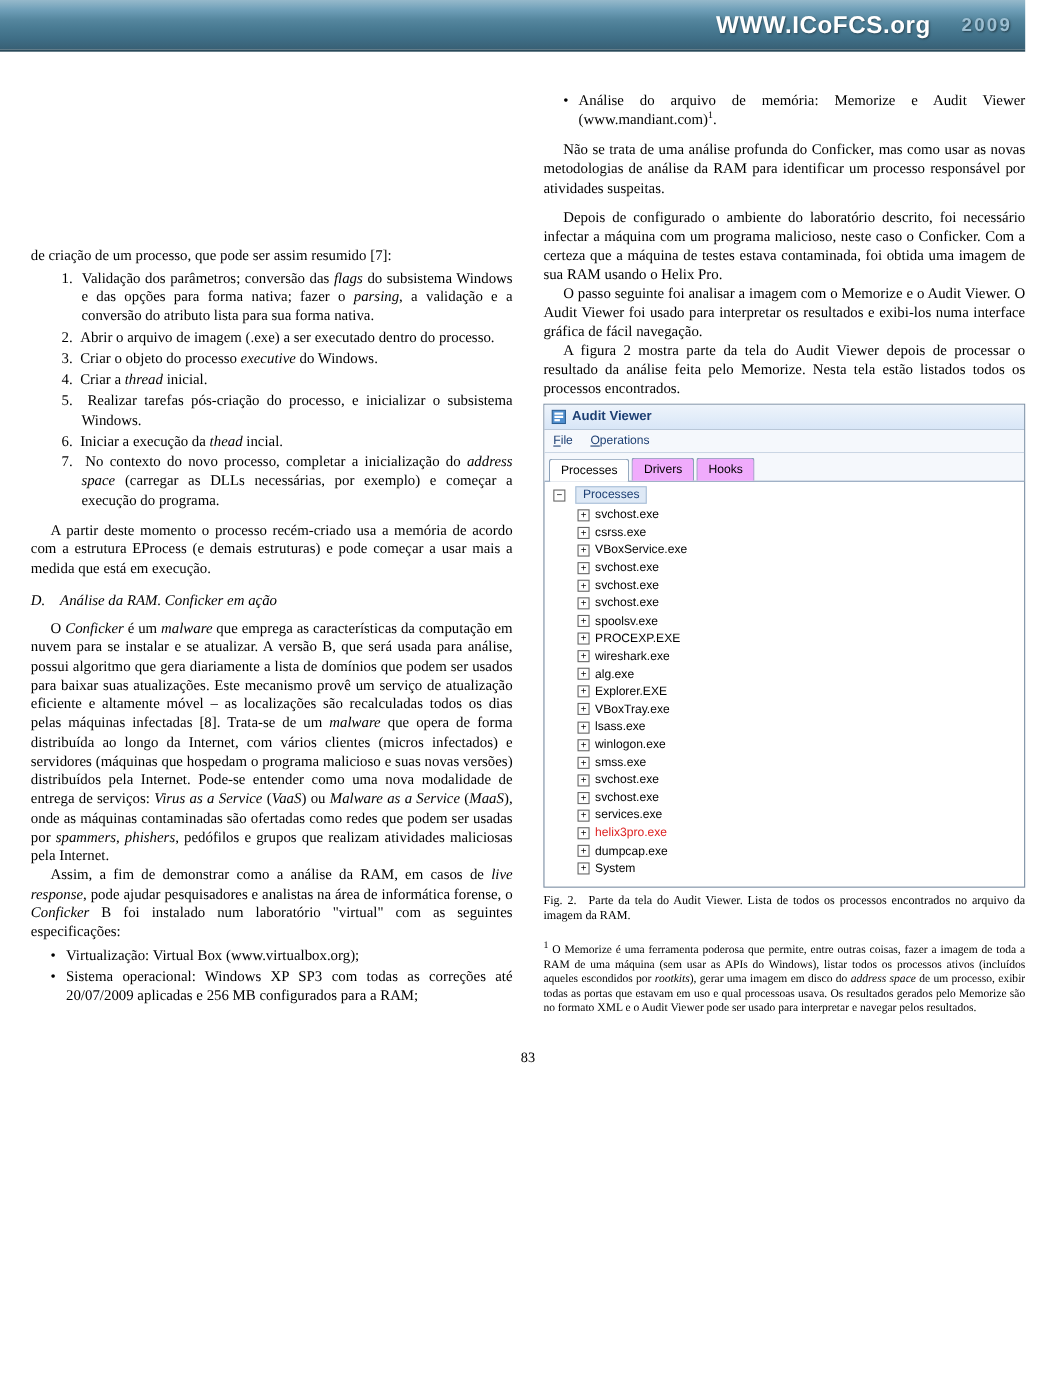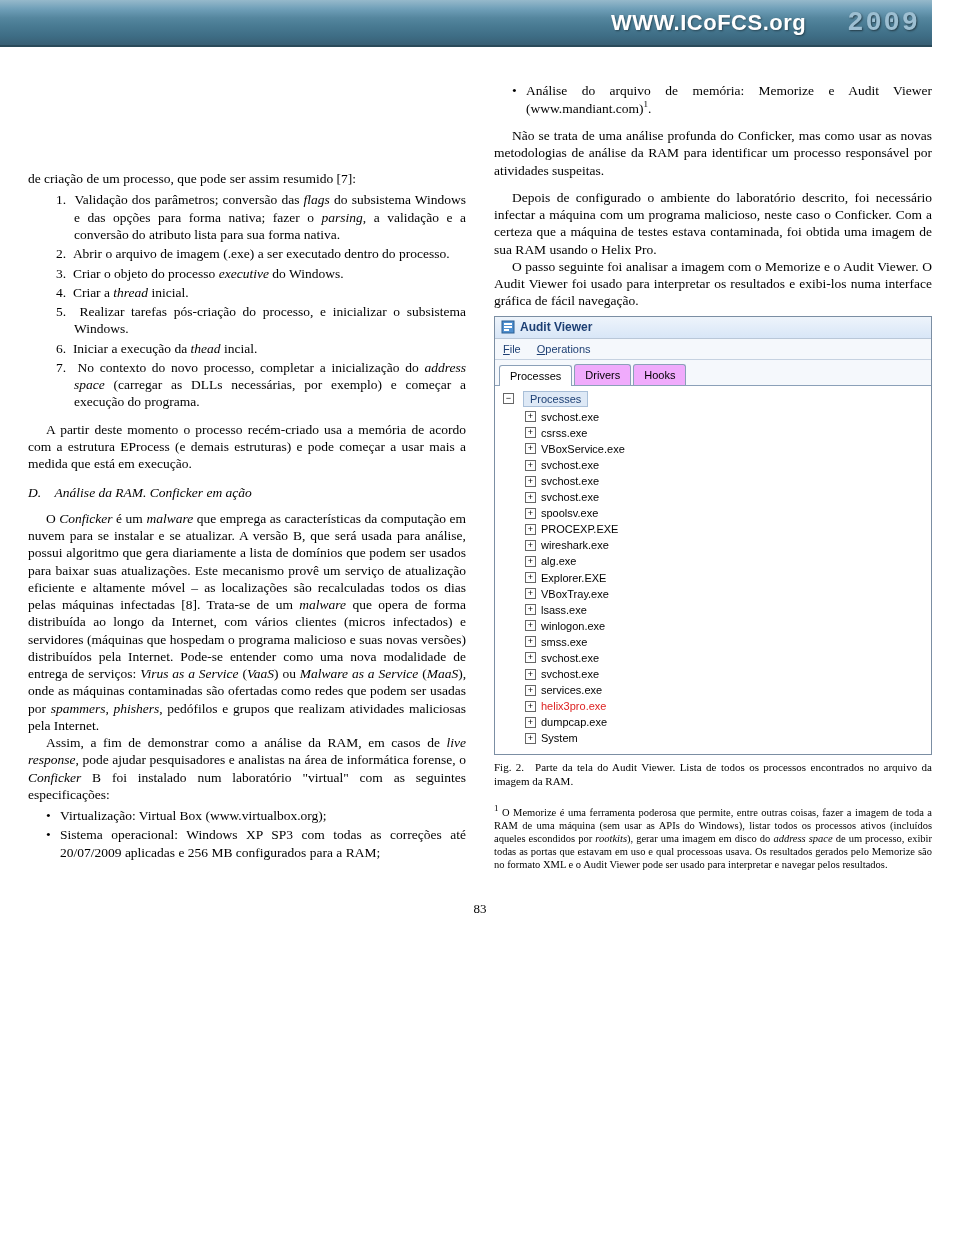--- a/index.html
+++ b/index.html
@@ -24,27 +24,26 @@
   .banner-url {
     font-family: Arial, sans-serif;
     font-size: 22px;
     font-weight: bold;
     color: #fff;
     letter-spacing: 0.5px;
     text-shadow: 1px 1px 2px rgba(0,0,0,0.4);
     margin-right: 28px;
   }
   .banner-year {
-    font-family: Liberation Mono, monospace;
-    font-size: 27px;
+    font-family: Liberation Sans, sans-serif;
+    font-size: 17px;
     font-weight: bold;
     color: #9dbfd2;
     letter-spacing: 2px;
     text-shadow: 1px 1px 2px rgba(0,0,0,0.5);
-    margin-left: 13px;
   }
   .page {
     display: flex;
     gap: 28px;
     padding: 35px 28px 10px;
     text-align: justify;
     line-height: 1.28;
     align-items: flex-end;
   }
   .col { flex: 1; min-width: 0; }
@@ -162,20 +161,21 @@
       </ul>
   </div>
 
   <div class="col">
     <ul class="ul-sub" style="padding-left:32px;margin-top:0;">
       <li><span>Análise do arquivo de memória: Memorize e Audit Viewer (www.mandiant.com)</span><sup>1</sup>.</li>
     </ul>
     <p class="indent">Não se trata de uma análise profunda do Conficker, mas como usar as novas metodologias de análise da RAM para identificar um processo responsável por atividades suspeitas.</p>
     <p class="indent" style="margin-top:10px;">Depois de configurado o ambiente do laboratório descrito, foi necessário infectar a máquina com um programa malicioso, neste caso o Conficker. Com a certeza que a máquina de testes estava contaminada, foi obtida uma imagem de sua RAM usando o Helix Pro.</p>
     <p class="indent">O passo seguinte foi analisar a imagem com o Memorize e o Audit Viewer. O Audit Viewer foi usado para interpretar os resultados e exibi-los numa interface gráfica de fácil navegação.</p>
+    <p class="indent">A figura 2 mostra parte da tela do Audit Viewer depois de processar o resultado da análise feita pelo Memorize. Nesta tela estão listados todos os processos encontrados.</p>
 
     <div class="audit">
       <div class="audit-title">
         <svg width="14" height="14" viewBox="0 0 14 14">
             <rect x="1" y="1" width="12" height="12" fill="#4f8fcf" stroke="#2a5e93"></rect>
             <rect x="3" y="3" width="8" height="2" fill="#fff"></rect>
             <rect x="3" y="6" width="8" height="2" fill="#fff"></rect>
             <rect x="3" y="9" width="5" height="2" fill="#fff"></rect>
           </svg>
         <span>Audit Viewer</span>

